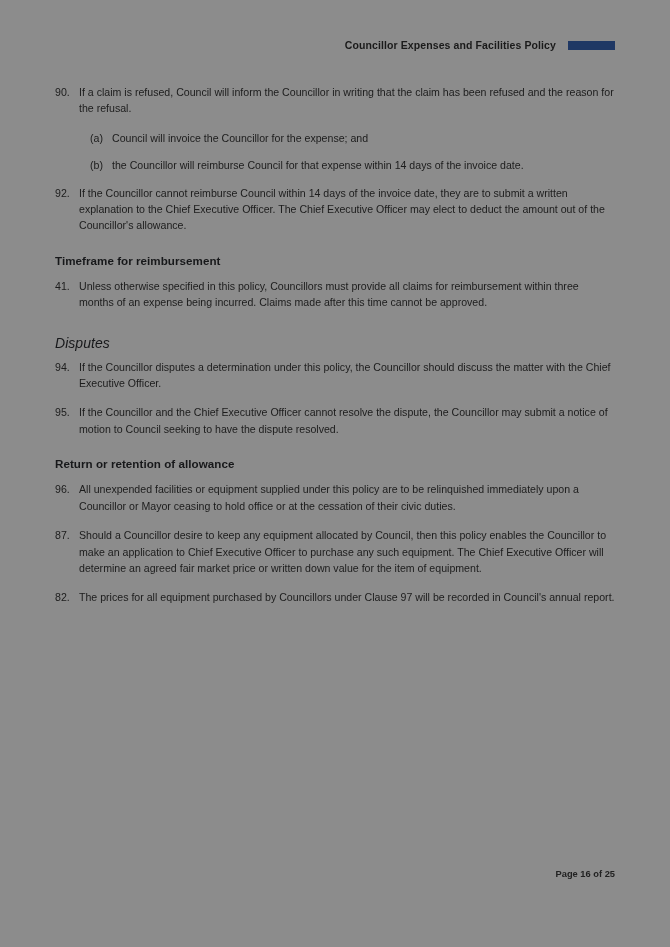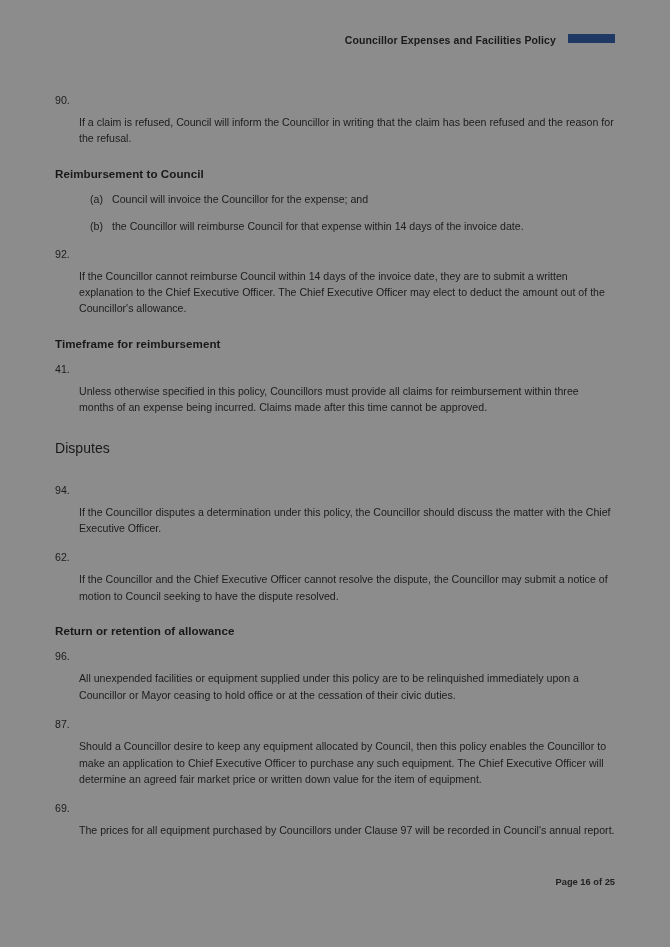--- a/index.html
+++ b/index.html
@@ -21,57 +21,56 @@
     box-sizing: border-box;
   }
   
   .header {
     position: absolute;
     top: 34px;
     left: 55px;
     right: 55px;
     height: 22px;
     display: flex;
-    align-items: flex-start;
+    align-items: center;
     justify-content: flex-end;
   }
   .header-title {
     font-size: 10.5px;
     font-weight: bold;
     letter-spacing: 0.1px;
     color: #1a1a1a;
     margin-right: 12px;
     white-space: nowrap;
   }
   .header-bar {
     width: 47px;
     height: 9px;
     background: #1f3864;
   }
   
   .content {
     position: absolute;
-    top: 92px;
+    top: 84px;
     left: 55px;
     width: 560px;
   }
   .clause {
     display: flex;
     margin-bottom: 13px;
     font-size: 10.6px;
     line-height: 16.4px;
   }
   .clause .num {
     width: 24px;
     flex: 0 0 24px;
     text-align: left;
   }
   .clause .txt {
     flex: 1 1 auto;
-    margin-top: 22px;
   }
   .subclause {
     display: flex;
     margin-bottom: 11px;
     margin-left: 35px;
     font-size: 10.6px;
     line-height: 16.4px;
   }
   .subclause .num {
     width: 22px;
@@ -83,26 +82,27 @@
   h2.heading {
     font-size: 11.6px;
     font-weight: bold;
     margin: 20px 0 11px 0;
     color: #17181a;
     letter-spacing: 0.05px;
   }
   h2.heading.big {
     font-size: 14px;
     font-weight: normal;
-    margin: 24px 0 26px 0;
+    margin: 24px 0 8px 0;
+    font-style: italic;
   }
   
   .footer {
     position: absolute;
-    bottom: 60px;
+    bottom: 68px;
     right: 55px;
     font-size: 9.3px;
     font-weight: bold;
     color: #222;
   }
 </style>
 </head>
 <body>
 
 <div class="page">
@@ -110,21 +110,20 @@
   <div class="header">
     <div class="header-title">Councillor Expenses and Facilities Policy</div>
     <div class="header-bar" style="background: rgb(31, 56, 100);"></div>
   </div>
 
   <div class="content" id="content">
       <div class="clause">
         <div class="num">90.</div>
         <div class="txt">If a claim is refused, Council will inform the Councillor in writing that the claim has been refused and the reason for the refusal.</div>
       </div>
-      <h2 class="heading">Reimbursement to Council</h2>
       <div class="subclause">
         <div class="num">(a)</div>
         <div class="txt">Council will invoice the Councillor for the expense; and</div>
       </div>
       <div class="subclause">
         <div class="num">(b)</div>
         <div class="txt">the Councillor will reimburse Council for that expense within 14 days of the invoice date.</div>
       </div>
       <div class="clause">
         <div class="num">92.</div>
@@ -134,33 +133,33 @@
       <div class="clause">
         <div class="num">41.</div>
         <div class="txt">Unless otherwise specified in this policy, Councillors must provide all claims for reimbursement within three months of an expense being incurred. Claims made after this time cannot be approved.</div>
       </div>
       <h2 class="heading big">Disputes</h2>
       <div class="clause">
         <div class="num">94.</div>
         <div class="txt">If the Councillor disputes a determination under this policy, the Councillor should discuss the matter with the Chief Executive Officer.</div>
       </div>
       <div class="clause">
-        <div class="num">62.</div>
+        <div class="num">95.</div>
         <div class="txt">If the Councillor and the Chief Executive Officer cannot resolve the dispute, the Councillor may submit a notice of motion to Council seeking to have the dispute resolved.</div>
       </div>
       <h2 class="heading">Return or retention of allowance</h2>
       <div class="clause">
         <div class="num">96.</div>
         <div class="txt">All unexpended facilities or equipment supplied under this policy are to be relinquished immediately upon a Councillor or Mayor ceasing to hold office or at the cessation of their civic duties.</div>
       </div>
       <div class="clause">
         <div class="num">87.</div>
         <div class="txt">Should a Councillor desire to keep any equipment allocated by Council, then this policy enables the Councillor to make an application to Chief Executive Officer to purchase any such equipment. The Chief Executive Officer will determine an agreed fair market price or written down value for the item of equipment.</div>
       </div>
       <div class="clause">
-        <div class="num">69.</div>
+        <div class="num">82.</div>
         <div class="txt">The prices for all equipment purchased by Councillors under Clause 97 will be recorded in Council's annual report.</div>
       </div>
     </div>
 
   <div class="footer">Page 16 of 25</div>
 
 </div>
 
 </body></html>

